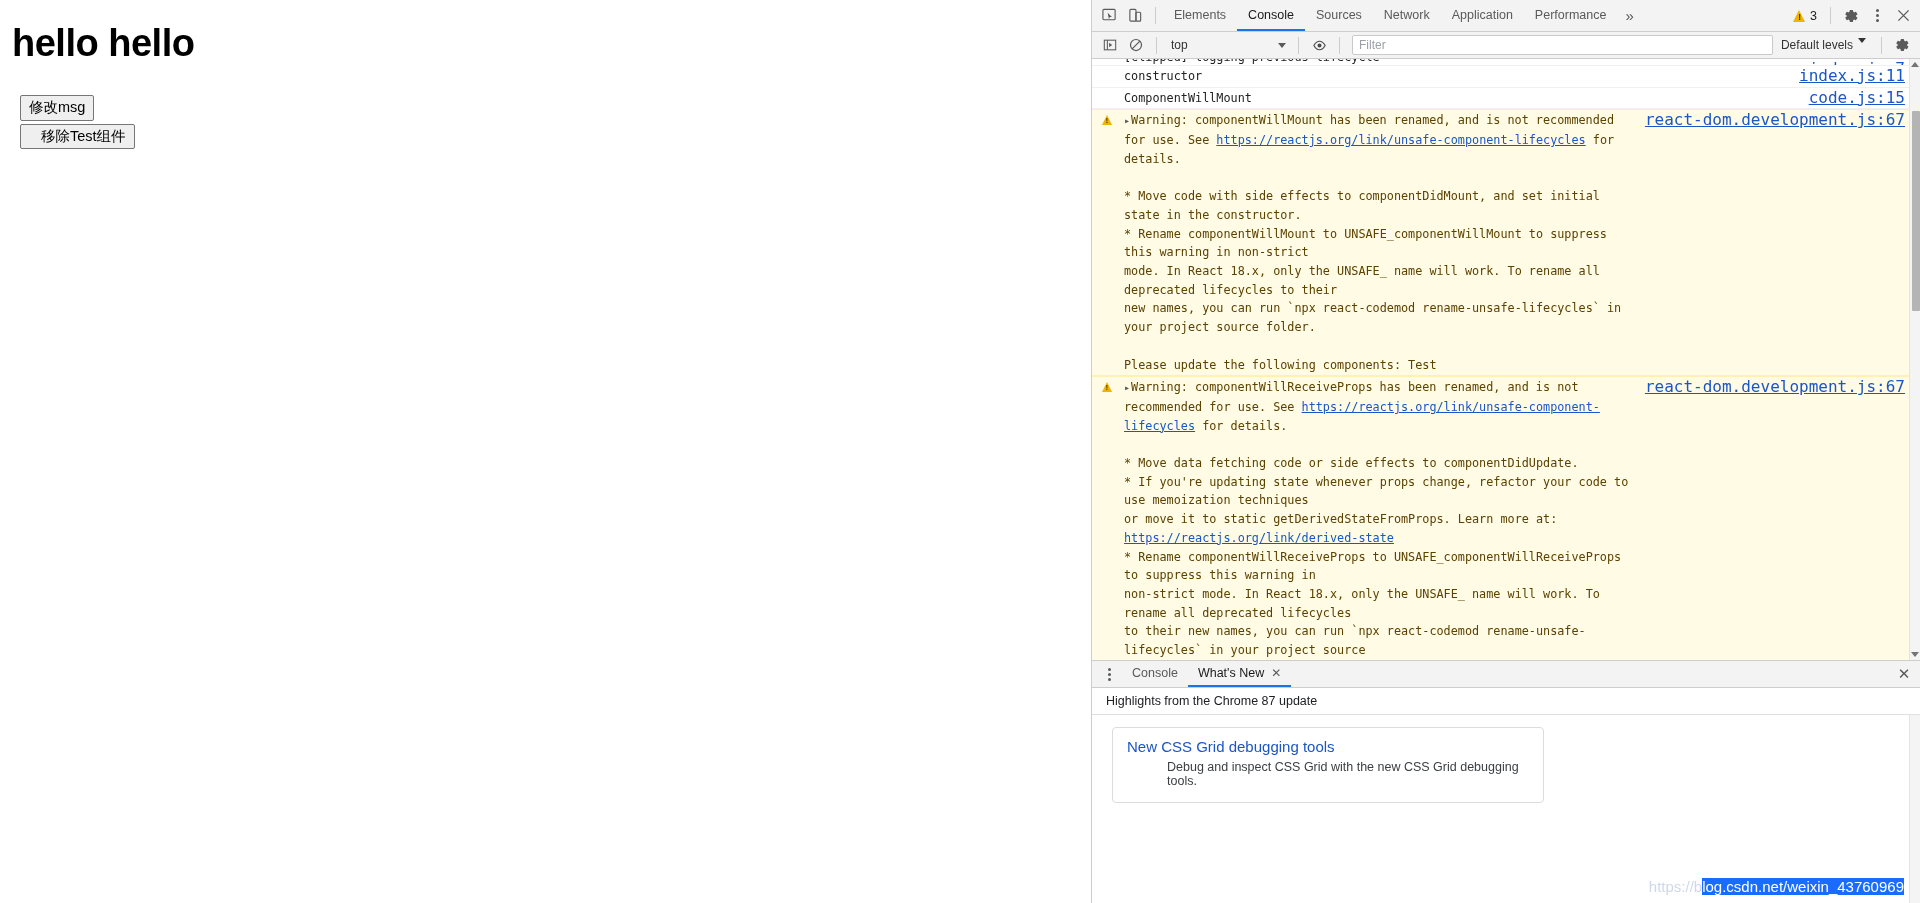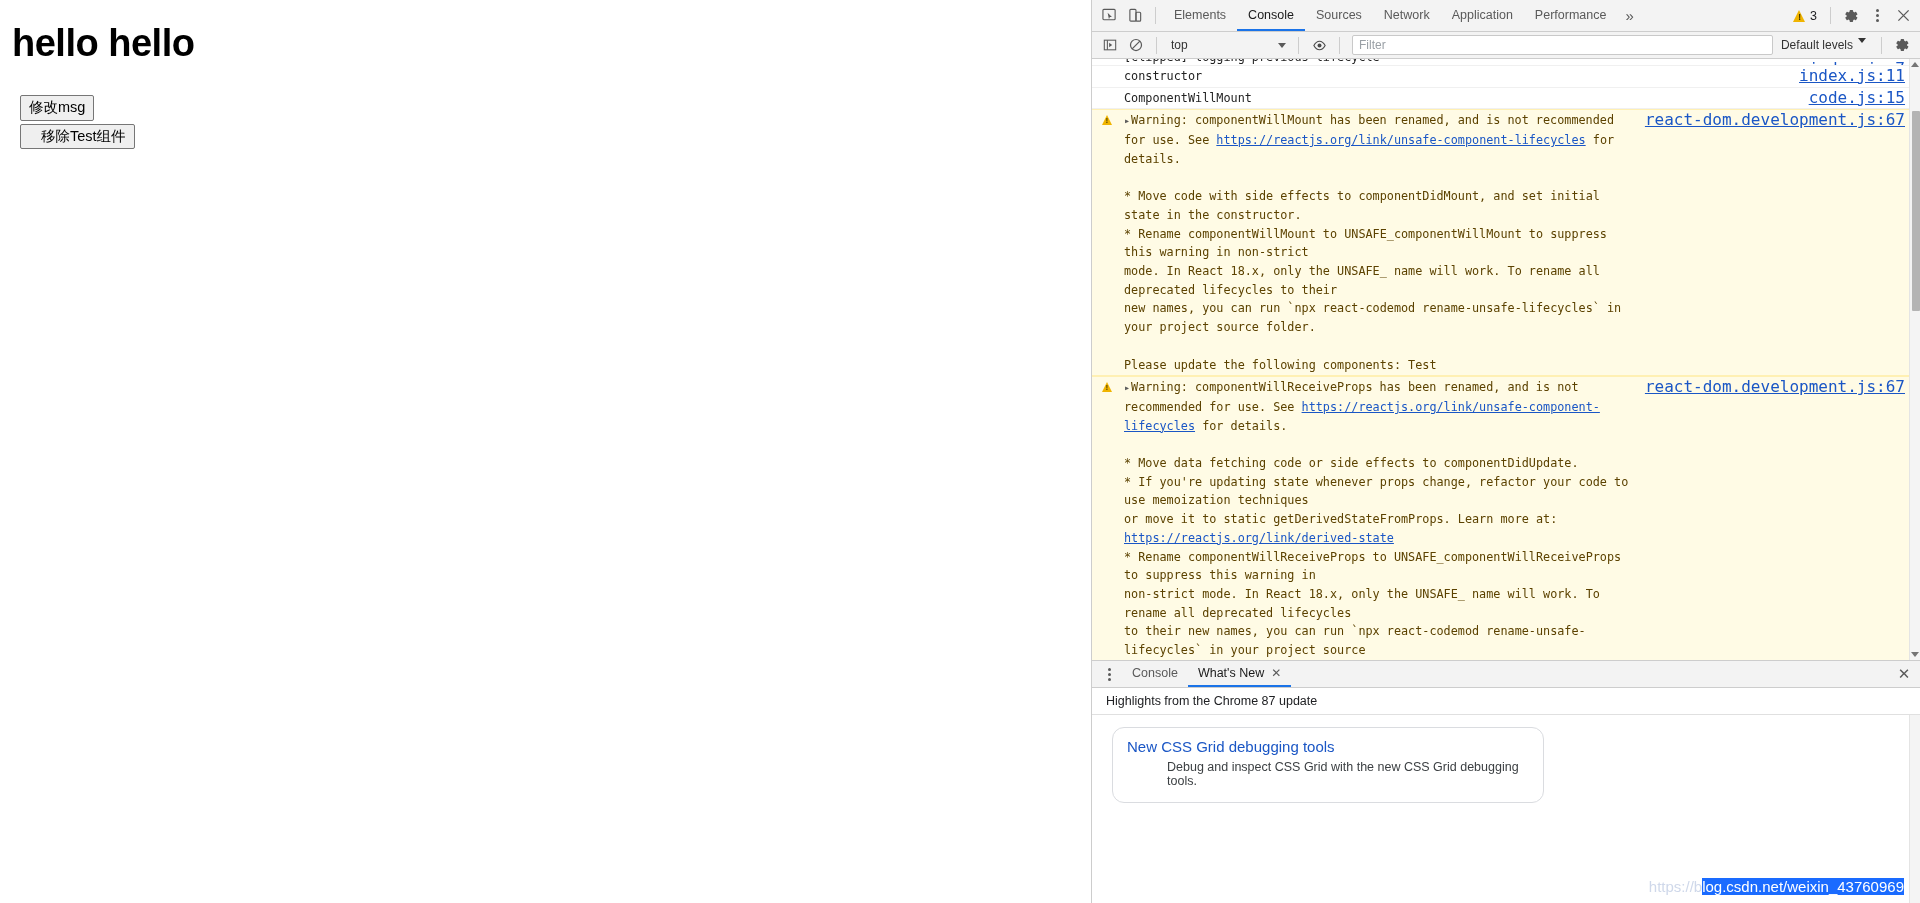--- a/index.html
+++ b/index.html
@@ -196,21 +196,21 @@
   .drawer-sub {
     height: 27px; min-height:27px;
     display:flex; align-items:center;
     padding-left: 14px;
     font-size:12.5px; color:#202124;
     border-bottom:1px solid #e0e0e0;
     font-family:"Liberation Sans",sans-serif;
   }
   .drawer-content { position:relative; flex:1; background:#fff; overflow:hidden; padding: 12px 0 0 20px; }
   .wn-card {
-    width: 432px; border:1px solid #dadce0; border-radius:12px;
+    width: 432px; border:1px solid #dadce0; border-radius:4px;
     padding: 10px 14px 14px 14px; background:#fff;
   }
   .wn-card-title { color:#1a56c5; font-size:15px; font-family:"Liberation Sans",sans-serif; }
   .wn-card-sub { color:#3c4043; font-size:12.5px; margin-top:5px; font-family:"Liberation Sans",sans-serif;margin-left:40px; }
 
   
   .watermark {
     position:absolute; right:16px; bottom:8px;
     font-size:15px; color:#cfd8ea;
     font-family:"Liberation Sans",sans-serif;

